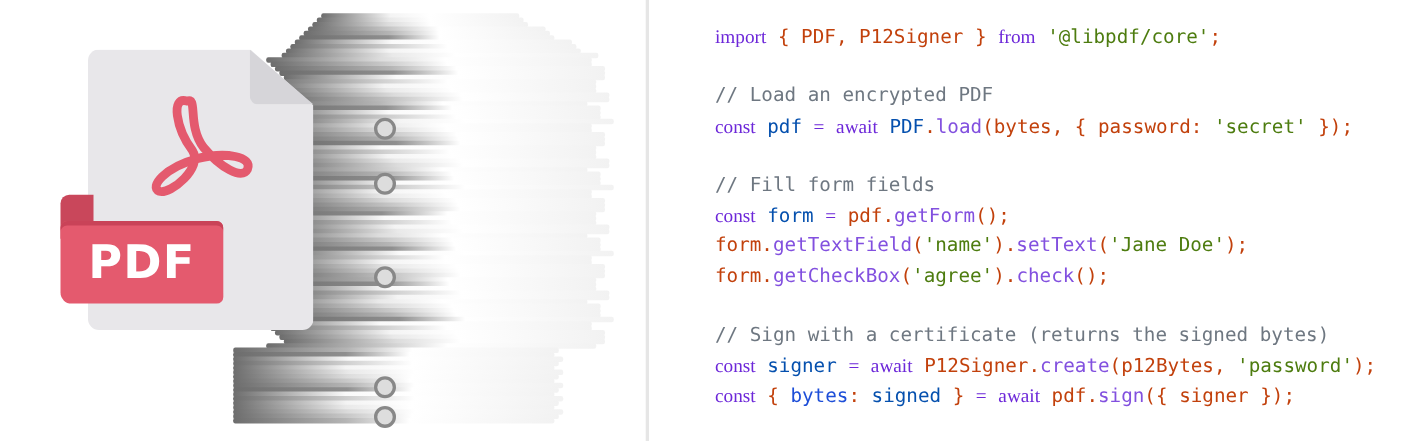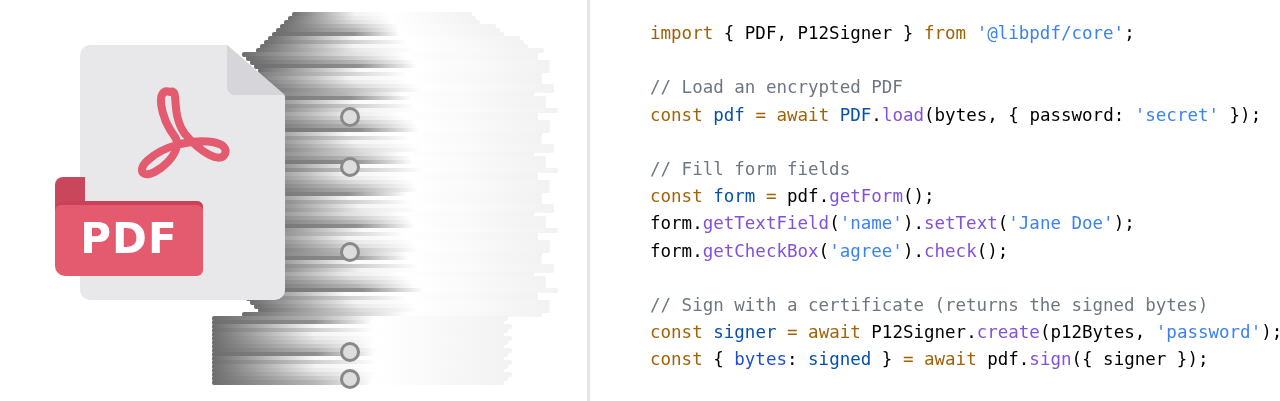--- a/index.html
+++ b/index.html
@@ -1,27 +1,27 @@
 <!DOCTYPE html>
 <html><head>
 <meta charset="utf-8">
 <style>
   html,body{margin:0;padding:0;}
   body{width:1280px;height:401px;background:#ffffff;position:relative;overflow:hidden;font-family:"DejaVu Sans",sans-serif;}
   .left{position:absolute;left:0;top:0;width:588px;height:401px;background:#fff;overflow:hidden;}
   .divider{position:absolute;left:587px;top:0;width:3px;height:401px;background:#e6e6e6;}
   .code{position:absolute;left:650px;top:20px;font-family:"DejaVu Sans Mono",monospace;font-size:17.5px;line-height:27.2px;color:#1f2328;white-space:pre;}
   .code .line{height:27.2px;}
-  .kw{color:#a16207;}
+  .kw{color:#6d28d9;font-family:Liberation Serif, serif;}
   .var{color:#0550ae;}
   .fn{color:#8250df;}
-  .str{color:#3b82f6;margin-top:20px;}
+  .str{color:#4d7c0f;margin-top:20px;}
   .cm{color:#6e7781;margin-top:20px;}
   .prop{color:#1d4ed8;}
-  .plain{color:#000000;}
+  .plain{color:#c2410c;}
 
   
   .stack{position:absolute;left:212px;top:12px;width:340px;height:378px;}
   .sheet{position:absolute;height:10px;border-radius:2px;}
   
   .pdf-doc{position:absolute;left:80px;top:45px;width:205px;height:255px;background:#e8e7ea;border-radius:10px;clip-path:polygon(0 0,72% 0,100% 20%,100% 100%,0 100%);}
   .pdf-fold{position:absolute;left:227px;top:45px;width:58px;height:50px;background:#d6d5d9;border-radius:0 0 0 8px;clip-path:polygon(0 0,100% 100%,0 100%);}
   .pdf-tab-back{position:absolute;left:55px;top:177px;width:30px;height:40px;background:#c9475b;border-radius:8px 0 0 0;}
   .pdf-label{position:absolute;left:55px;top:201px;width:148px;height:75px;background:#e45a6e;border-radius:6px 6px 6px 10px;box-shadow:0 4px 0 #c94358 inset;}
   .pdf-text{position:absolute;left:55px;top:201px;width:148px;height:75px;color:#fff;font-family:"DejaVu Sans",sans-serif;font-weight:bold;font-size:42px;line-height:75px;text-align:center;letter-spacing:1px;}

